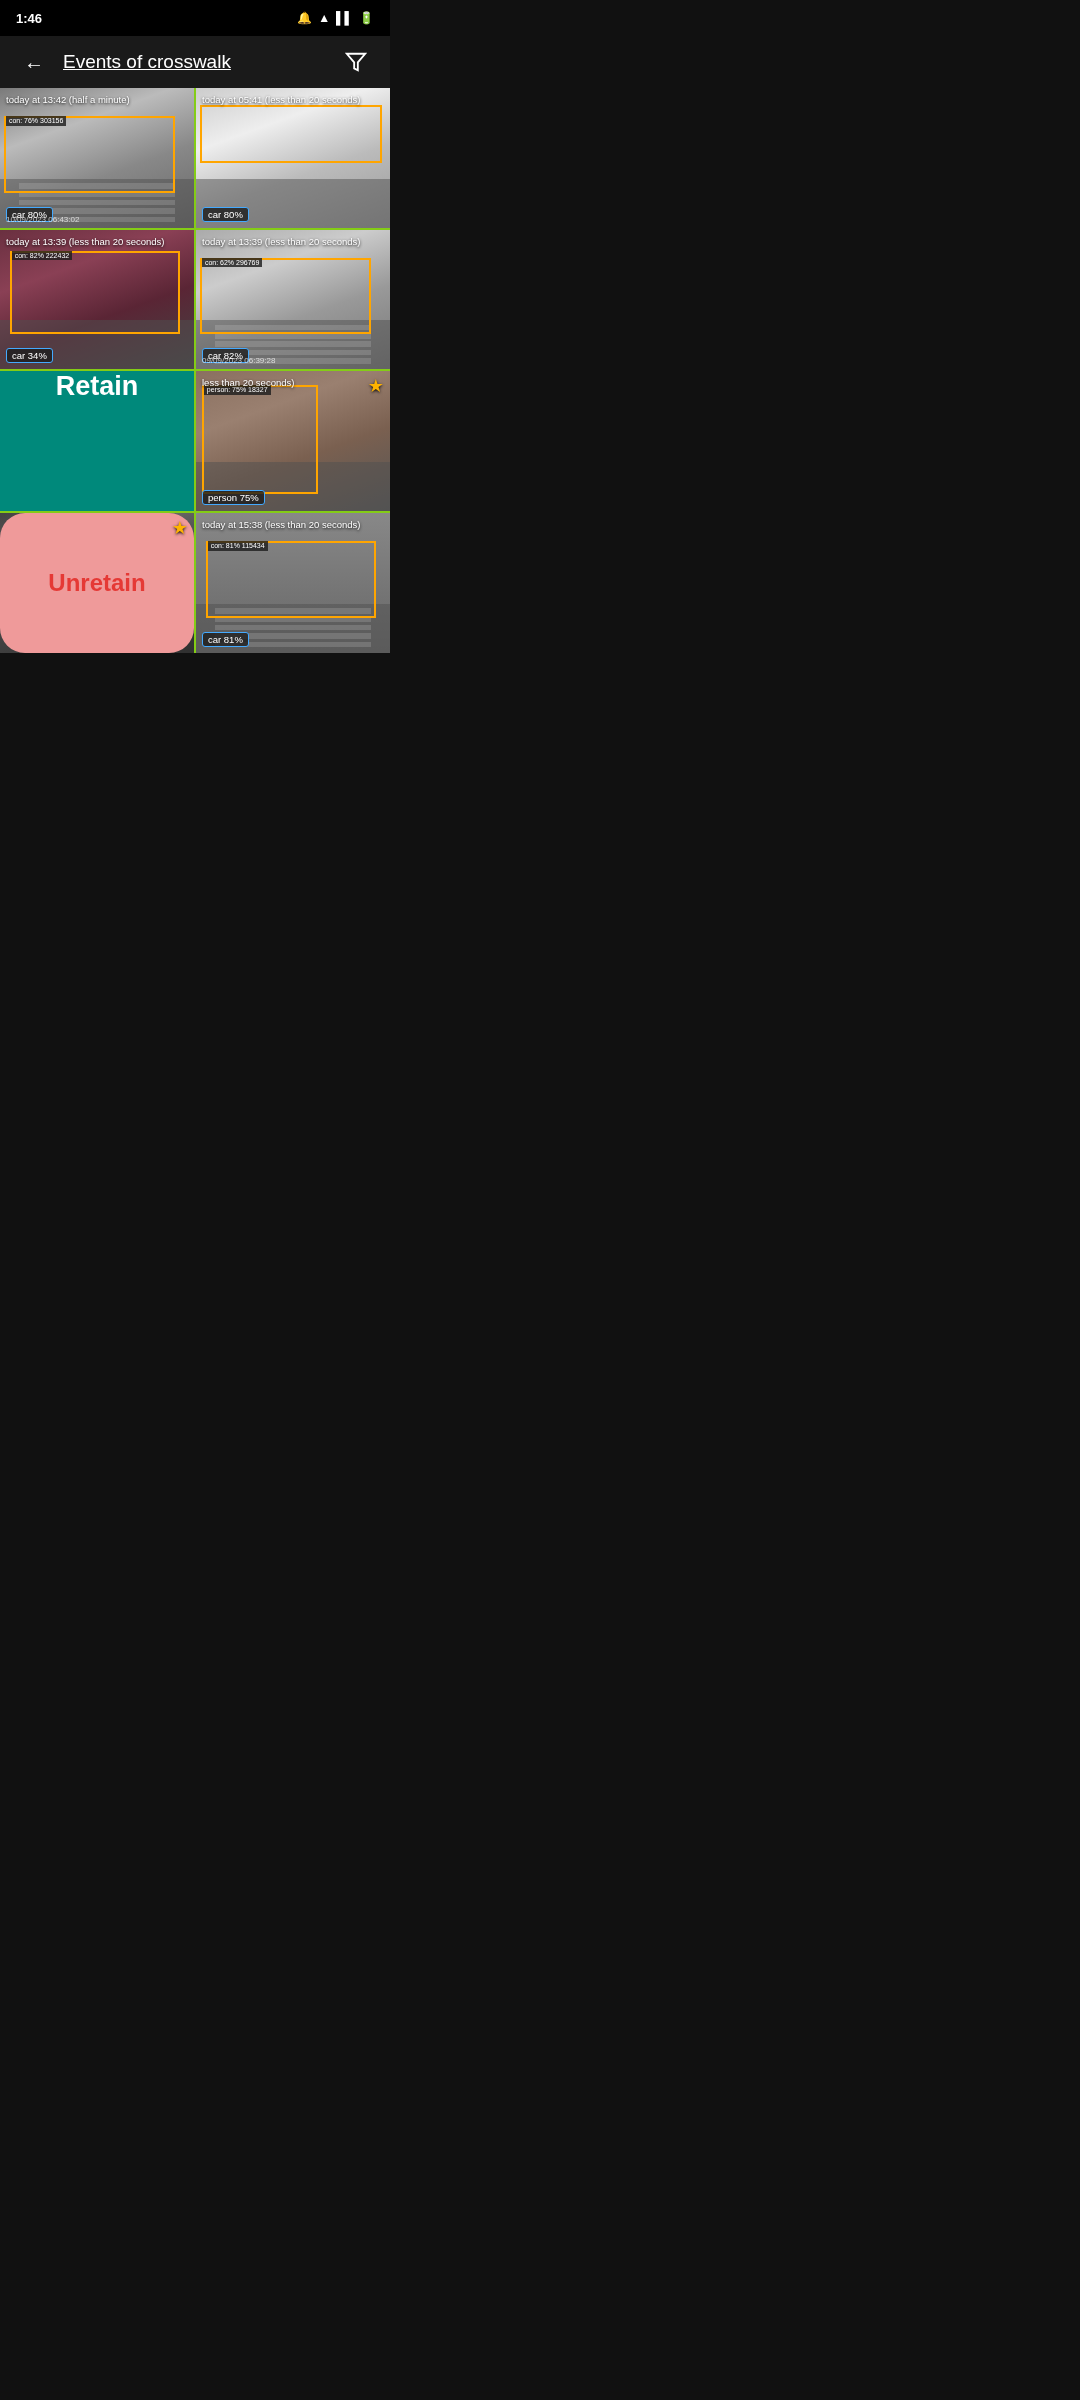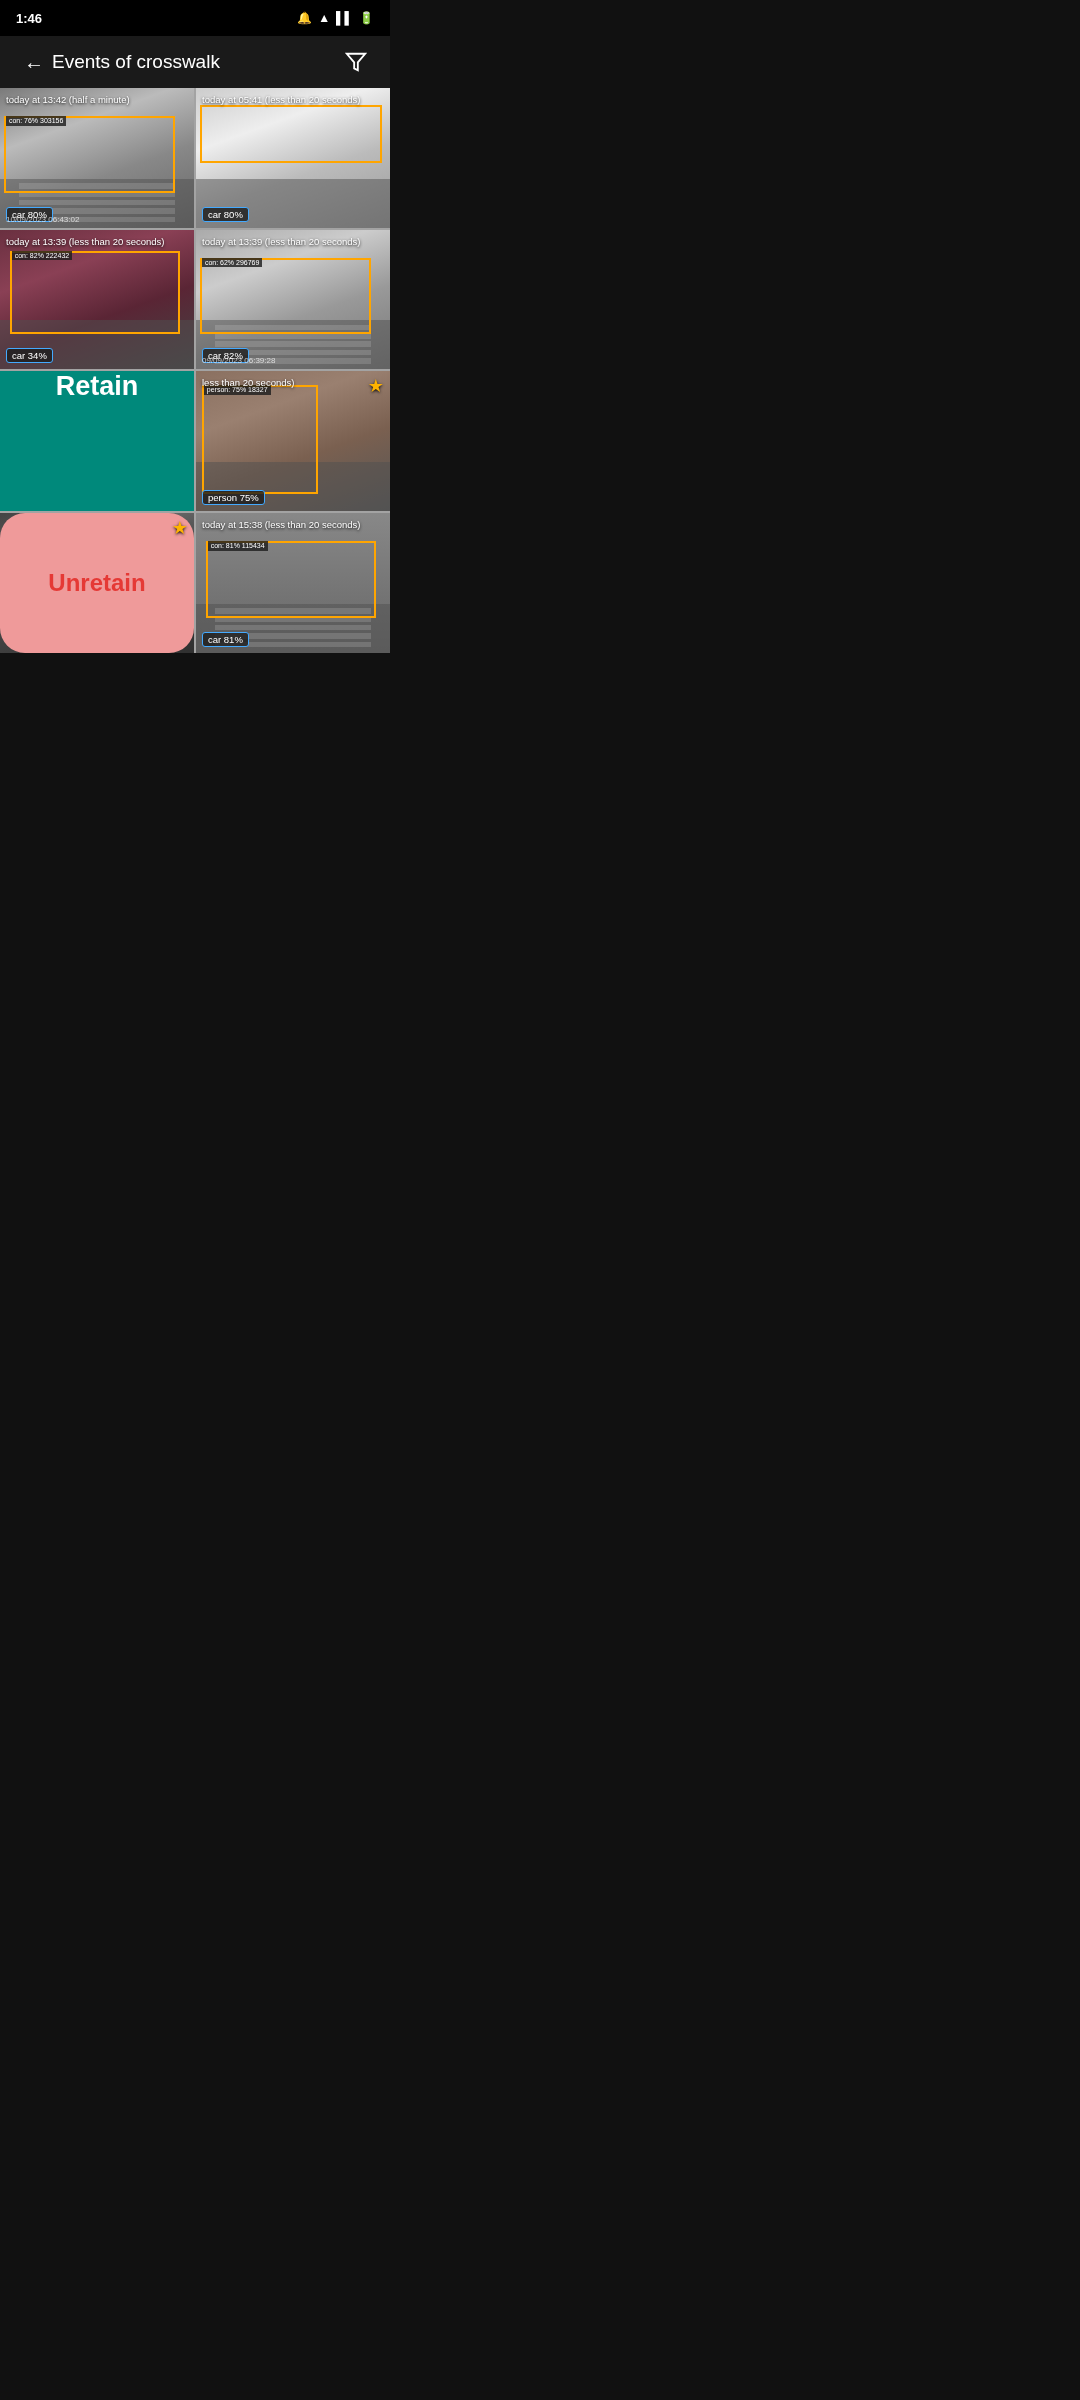--- a/index.html
+++ b/index.html
@@ -28,33 +28,33 @@
 
     
     .top-bar {
       display: flex;
       align-items: center;
       justify-content: space-between;
       background: #1a1a1a;
       padding: 10px 16px;
       height: 52px;
     }
-    .top-bar-title { font-size: 19px; font-weight: 500; color: #fff; flex: 1; margin-left: 0; }
+    .top-bar-title { font-size: 19px; font-weight: 500; color: #fff; flex: 1; margin-left: 11px; text-decoration: underline; }
     .icon-btn {
       background: none; border: none; cursor: pointer;
       color: #fff; font-size: 20px; width: 36px; height: 36px;
       display: flex; align-items: center; justify-content: center;
     }
 
     
     .grid {
       display: grid;
       grid-template-columns: 1fr 1fr;
       gap: 2px;
-      background: #a3a3a3;
+      background: #84cc16;
     }
 
     
     .cell {
       position: relative;
       background: #333;
       overflow: hidden;
       aspect-ratio: 1 / 0.72;
     }
 

